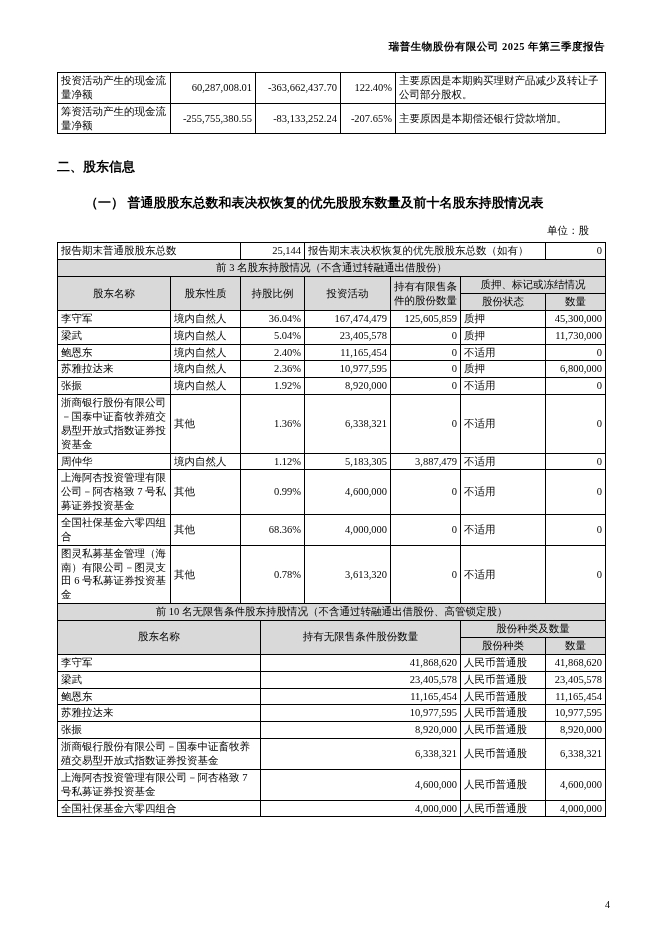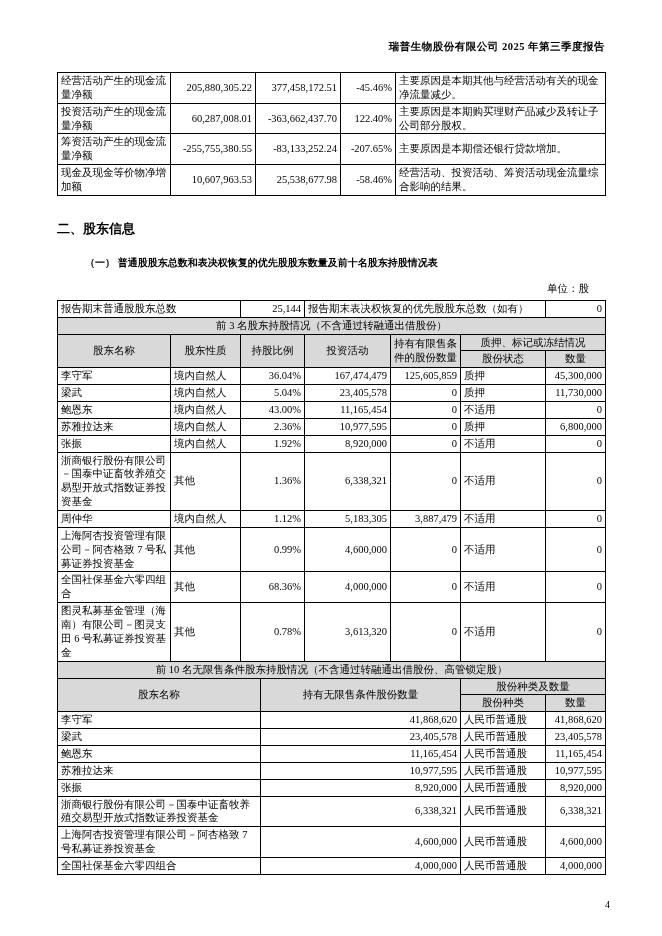--- a/index.html
+++ b/index.html
@@ -9,21 +9,21 @@
   .page { position: relative; width: 662px; height: 936px; padding: 40px 57px 0 57px; overflow: hidden; }
   .doc-header { text-align: right; font-size: 10.5px; font-weight: bold; letter-spacing: 0.5px; }
   table.tbl { border-collapse: collapse; table-layout: fixed; width: 548px; }
   table.tbl td { border: 1px solid #000; font-size: 10.5px; line-height: 1.32; padding: 1px 3px; vertical-align: middle; word-break: break-all; }
   td.lft { text-align: left; }
   td.num { text-align: right; }
   td.band { background: var(--header-bg); text-align: center; }
   td.hd { background: var(--header-bg); text-align: center; }
   .cashflow { margin-top: 18px; }
   h2.sec { font-size: 13px; font-weight: bold; margin: 24px 0 0 0; font-family: "Liberation Sans", sans-serif; }
-  h3.subsec { font-size: 10px; font-weight: bold; margin: 18px 0 0 28px; font-family: "Liberation Sans", sans-serif; }
+  h3.subsec { font-size: 13px; font-weight: bold; margin: 18px 0 0 28px; font-family: "Liberation Sans", sans-serif; }
   .unit { text-align: right; font-size: 10.5px; margin: 12px 16px 4px 0; }
   .unre { margin-top: -1px; }
   .pageno { position: absolute; right: 52px; bottom: 26px; font-size: 10px; }
 </style>
 </head>
 <body>
 
 <div class="page">
 
   <div class="doc-header">瑞普生物股份有限公司 2025 年第三季度报告</div>
@@ -31,46 +31,32 @@
   <table class="tbl cashflow">
     <colgroup>
         <col style="width:113px">
         <col style="width:85px">
         <col style="width:85px">
         <col style="width:55px">
         <col style="width:210px">
       </colgroup>
     <tbody>
       <tr>
-        <td class="lft">经营活动产生的现金流量净额</td>
-        <td class="num">205,880,305.22</td>
-        <td class="num">377,458,172.51</td>
-        <td class="num">-45.46%</td>
-        <td class="lft">主要原因是本期其他与经营活动有关的现金净流量减少。</td>
-      </tr>
-      <tr>
         <td class="lft">投资活动产生的现金流量净额</td>
         <td class="num">60,287,008.01</td>
         <td class="num">-363,662,437.70</td>
         <td class="num">122.40%</td>
         <td class="lft">主要原因是本期购买理财产品减少及转让子公司部分股权。</td>
       </tr>
       <tr>
         <td class="lft">筹资活动产生的现金流量净额</td>
         <td class="num">-255,755,380.55</td>
         <td class="num">-83,133,252.24</td>
         <td class="num">-207.65%</td>
         <td class="lft">主要原因是本期偿还银行贷款增加。</td>
-      </tr>
-      <tr>
-        <td class="lft">现金及现金等价物净增加额</td>
-        <td class="num">10,607,963.53</td>
-        <td class="num">25,538,677.98</td>
-        <td class="num">-58.46%</td>
-        <td class="lft">经营活动、投资活动、筹资活动现金流量综合影响的结果。</td>
       </tr>
     </tbody>
   </table>
 
   <h2 class="sec">二、股东信息</h2>
   <h3 class="subsec">（一） 普通股股东总数和表决权恢复的优先股股东数量及前十名股东持股情况表</h3>
   <div class="unit">单位：股</div>
 
   <table class="tbl main">
     <colgroup>
@@ -118,21 +104,21 @@
         <td class="lft">境内自然人</td>
         <td class="num">5.04%</td>
         <td class="num">23,405,578</td>
         <td class="num">0</td>
         <td class="lft">质押</td>
         <td class="num">11,730,000</td>
       </tr>
       <tr>
         <td class="lft">鲍恩东</td>
         <td class="lft">境内自然人</td>
-        <td class="num">43.00%</td>
+        <td class="num">2.40%</td>
         <td class="num">11,165,454</td>
         <td class="num">0</td>
         <td class="lft">不适用</td>
         <td class="num">0</td>
       </tr>
       <tr>
         <td class="lft">苏雅拉达来</td>
         <td class="lft">境内自然人</td>
         <td class="num">2.36%</td>
         <td class="num">10,977,595</td>

